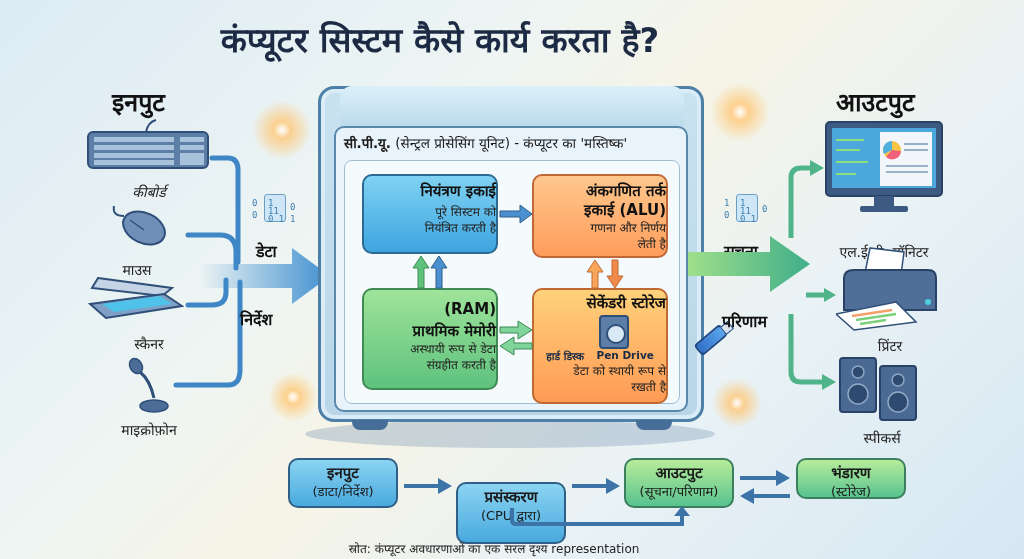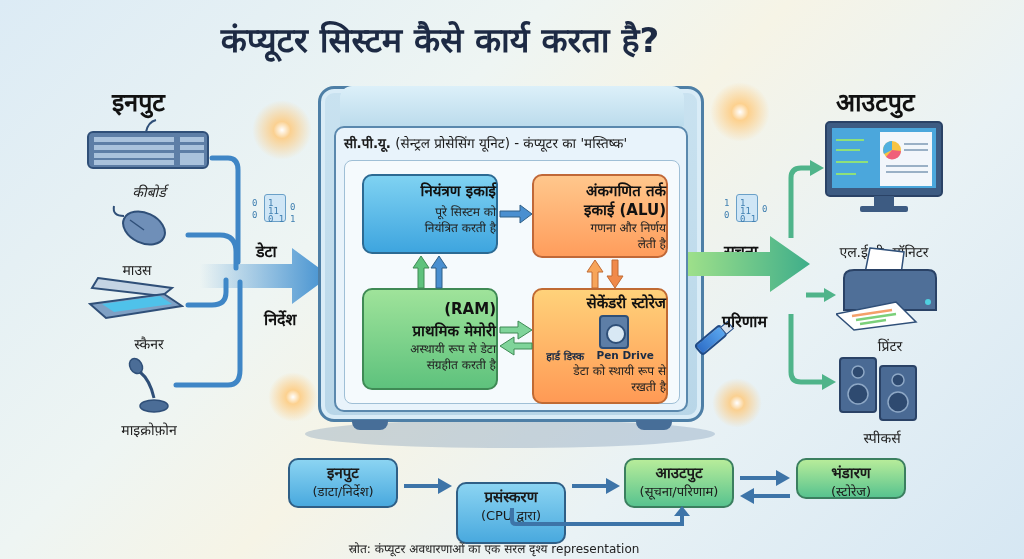--- a/index.html
+++ b/index.html
@@ -139,21 +139,21 @@
 
 <svg class="abs" style="left:200px;top:246px;" width="132" height="60" viewBox="0 0 132 60">
   <defs>
       <linearGradient id="ga" x1="0" x2="1">
         <stop offset="0" stop-color="#3f8fd0" stop-opacity="0"></stop>
         <stop offset="1" stop-color="#3f8fd0"></stop>
       </linearGradient>
     </defs>
   <path d="M0 18 H92 V2 L130 30 L92 58 V42 H0 Z" fill="url(#ga)"></path>
 </svg>
-<div class="abs flow-label" style="left:264px;top:308px;text-align:right;">निर्देश</div>
+<div class="abs flow-label" style="left:240px;top:308px;text-align:right;">निर्देश</div>
 
 <div class="abs case-shadow"></div>
 <div class="abs case"></div>
 <div class="abs case-top"></div>
 <div class="abs case-feet" style="left:352px;"></div>
 <div class="abs case-feet" style="left:636px;"></div>
 
 <div class="abs cpu-panel"></div>
 <div class="abs cpu-title"><b>सी.पी.यू.</b><span> (सेन्ट्रल प्रोसेसिंग यूनिट) - कंप्यूटर का 'मस्तिष्क'</span></div>
 <div class="abs cpu-inner"></div>

